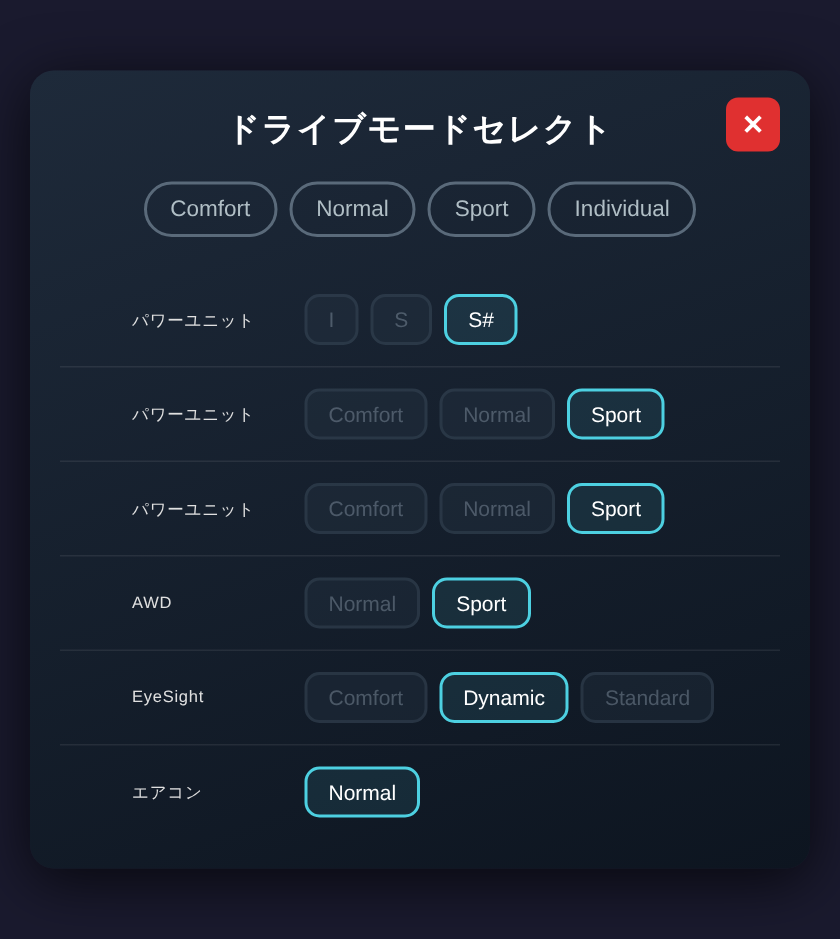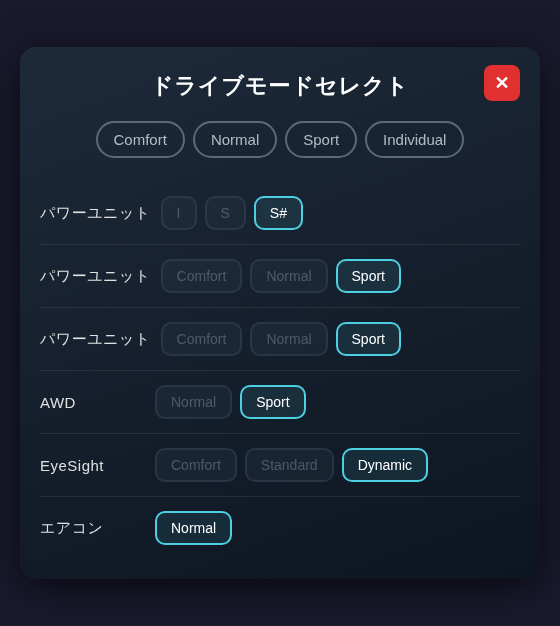--- a/index.html
+++ b/index.html
@@ -86,24 +86,25 @@
       align-items: center;
       padding: 14px 0;
       border-bottom: 1px solid rgba(255,255,255,0.08);
       gap: 10px;
     }
     .setting-row:last-child {
       border-bottom: none;
     }
     .setting-label {
       color: #e0e0e0;
-      font-size: 15px;
+      font-size: 11px;
       font-weight: 500;
       min-width: 105px;
       letter-spacing: 0.5px;
+      margin-left: 48px;
     }
     .options {
       display: flex;
       gap: 8px;
       align-items: center;
       flex-wrap: nowrap;
     }
     .opt-btn {
       border: 2px solid #3a4a5a;
       background: rgba(40,55,70,0.6);
@@ -169,22 +170,22 @@
         <span class="setting-label">AWD</span>
         <div class="options">
           <button class="opt-btn dim">Normal</button>
           <button class="opt-btn selected">Sport</button>
         </div>
       </div>
       <div class="setting-row">
         <span class="setting-label">EyeSight</span>
         <div class="options">
           <button class="opt-btn dim">Comfort</button>
+          <button class="opt-btn selected">Dynamic</button>
           <button class="opt-btn dim">Standard</button>
-          <button class="opt-btn selected">Dynamic</button>
         </div>
       </div>
       <div class="setting-row">
         <span class="setting-label">エアコン</span>
         <div class="options">
           <button class="opt-btn selected">Normal</button>
         </div>
       </div>
     </div>
 </div>

